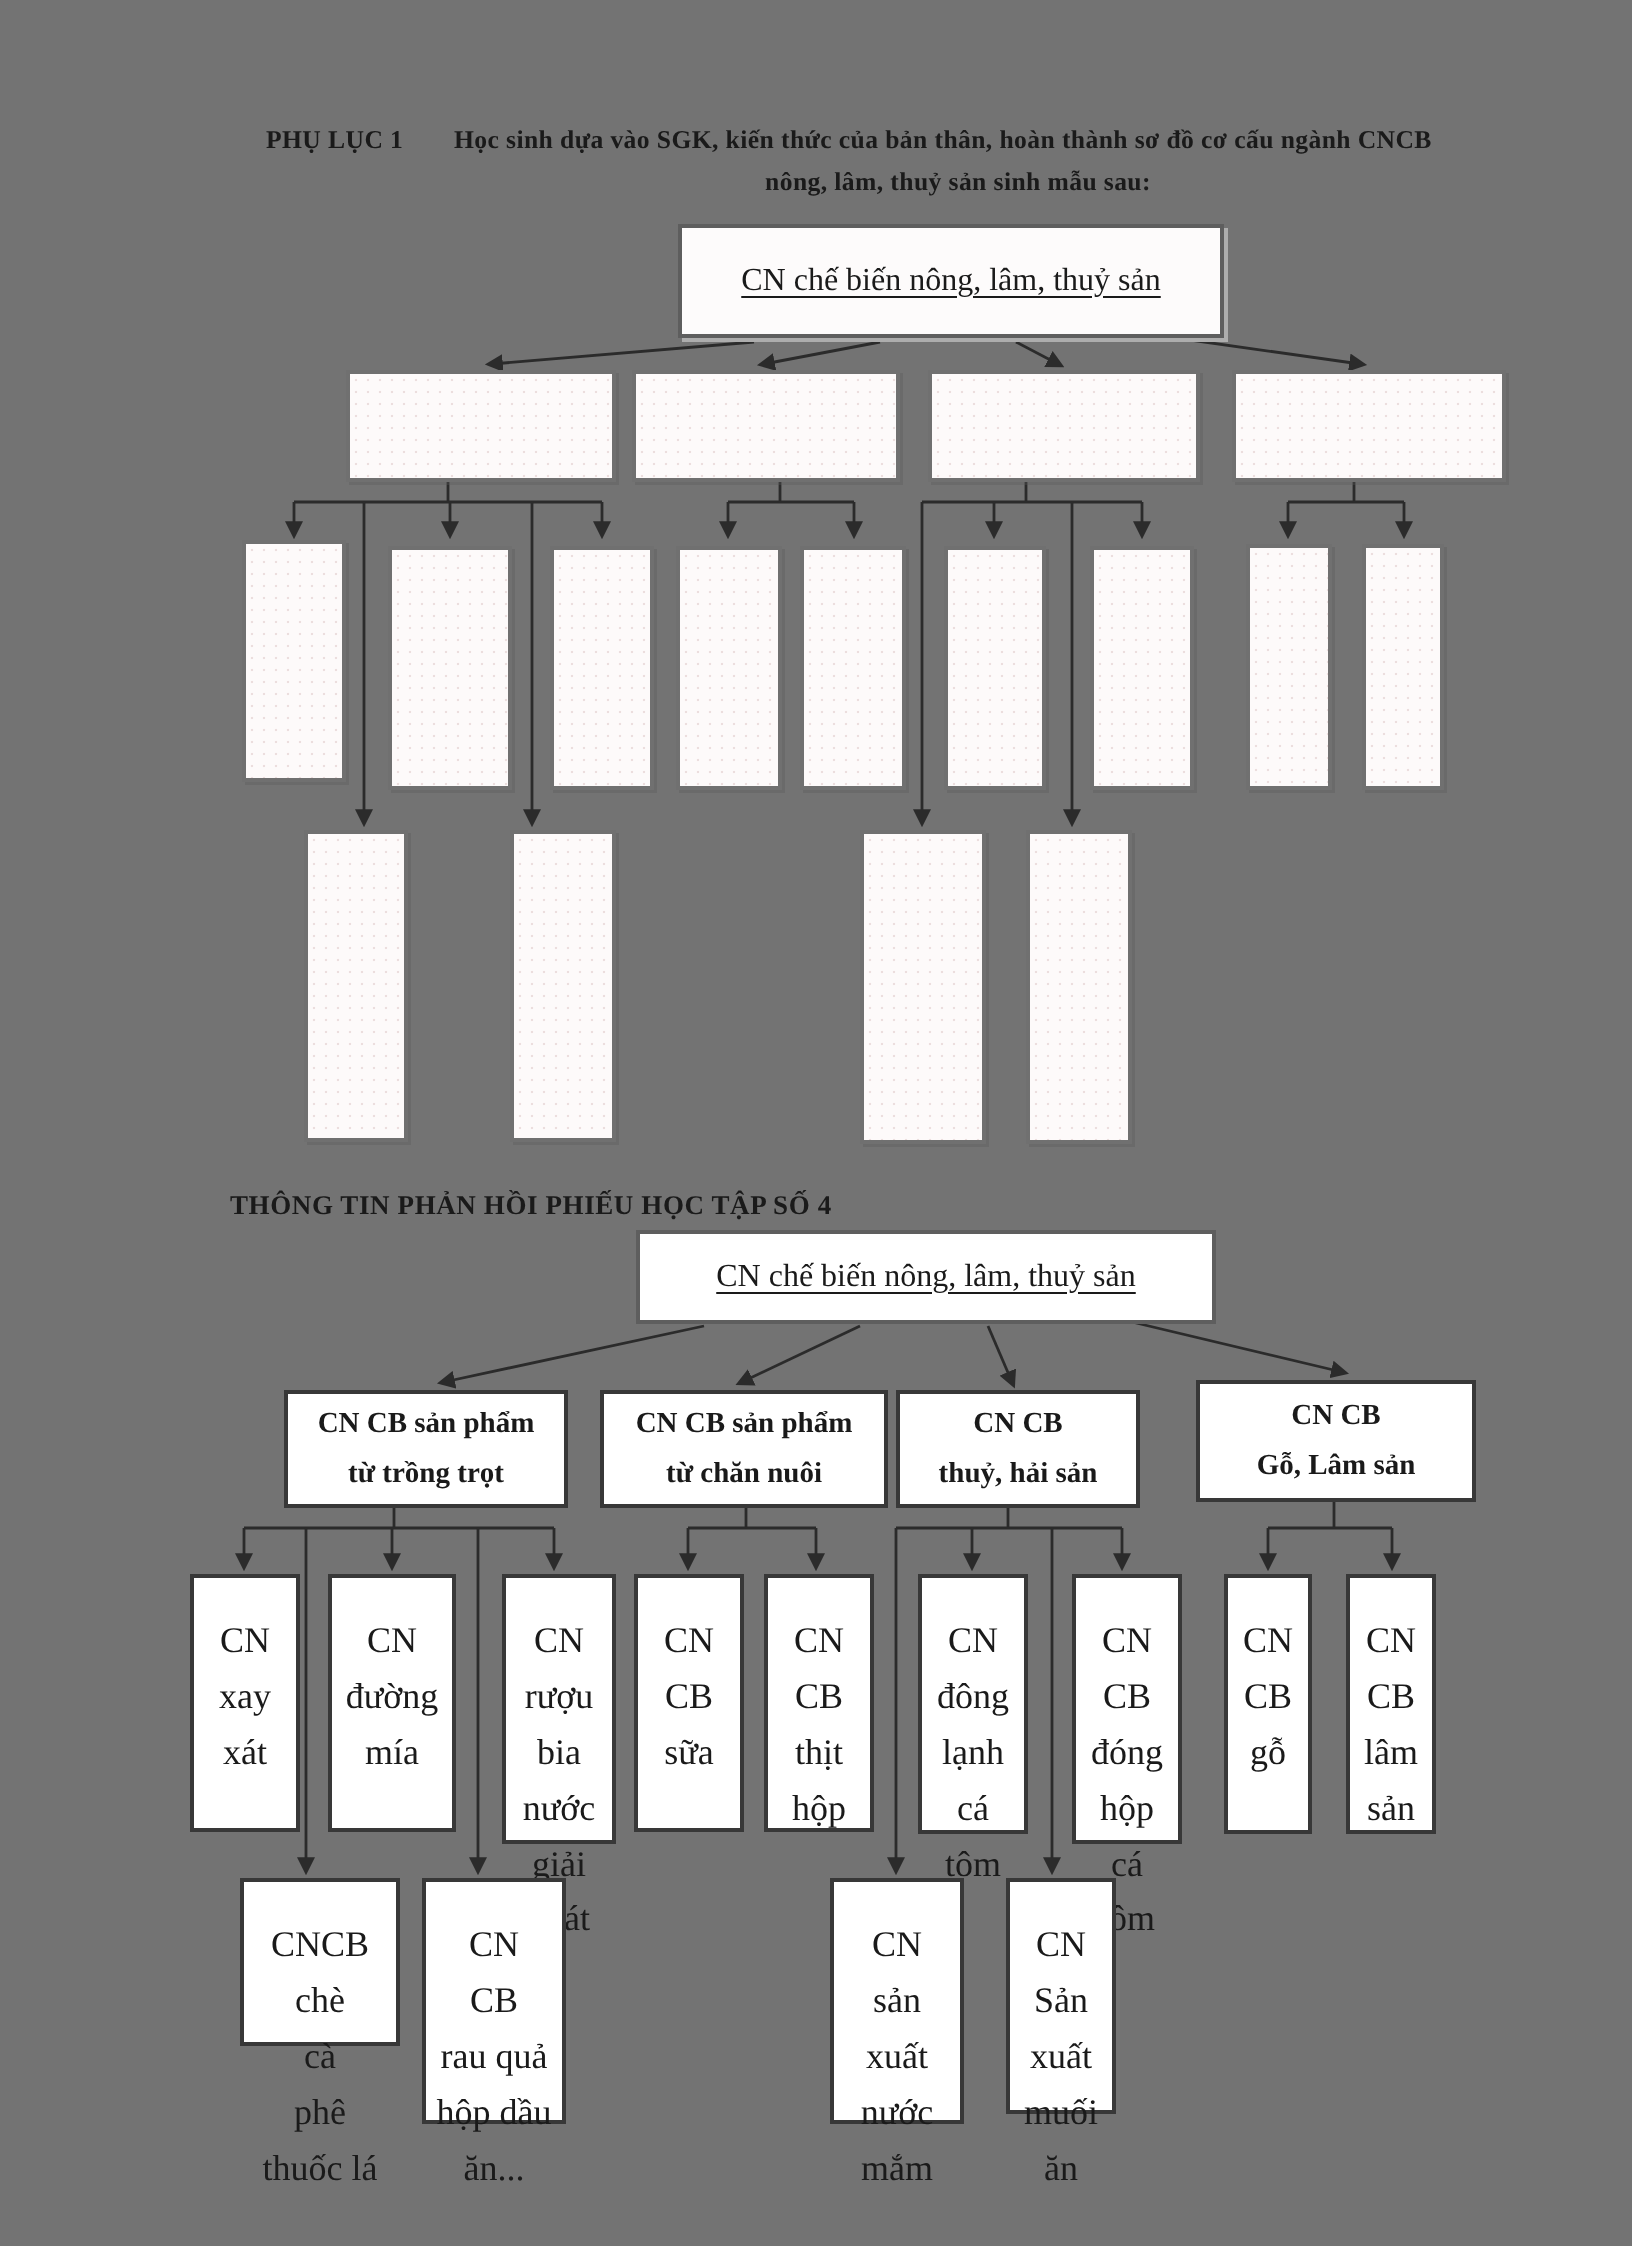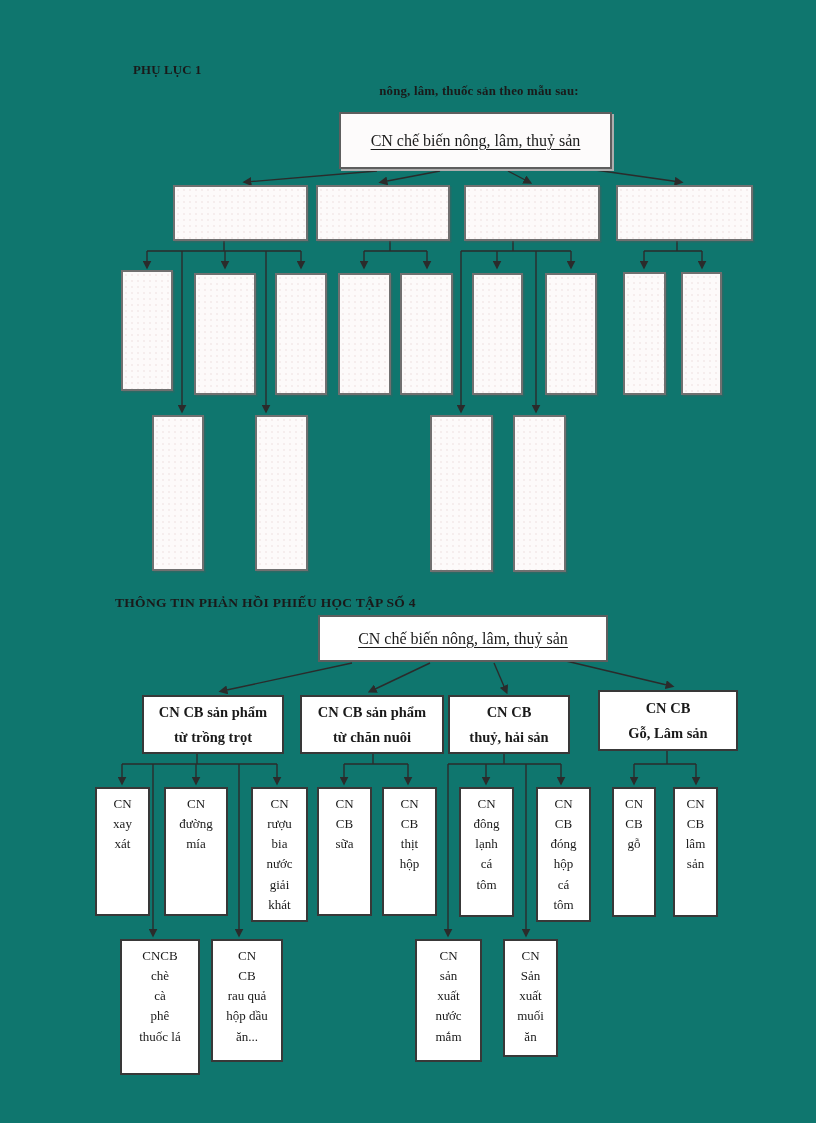--- a/index.html
+++ b/index.html
@@ -1,30 +1,30 @@
 <!DOCTYPE html>
 <html><head>
 <meta charset="utf-8">
 <style>
   html,body{margin:0;padding:0;background:#fff;}
-  .page{position:relative;width:816px;height:1123px;background:#0f766e;overflow:hidden;
+  .page{position:relative;width:816px;height:1123px;background:#737373;overflow:hidden;
         font-family:"Liberation Serif","DejaVu Serif",serif;color:#1a1a1a;}
   .abs{position:absolute;box-sizing:border-box;}
   .hdr{font-weight:bold;font-size:12.8px;letter-spacing:.2px;white-space:nowrap;}
   .hdr-c{font-weight:bold;font-size:12.8px;letter-spacing:.2px;text-align:center;}
   .h2{font-weight:bold;font-size:13.5px;letter-spacing:.3px;white-space:nowrap;}
   .topbox{display:flex;align-items:center;justify-content:center;text-align:center;
           font-size:16px;border:2px solid #5e5e5e;background:#fff;}
   .topbox u{text-underline-offset:3px;}
   .tb1{box-shadow:2px 2px 0 #adadad;background:#fdfbfb;}
   .d1box{border:2px solid #707070;background:#fdfafa;
          background-image:radial-gradient(circle,#ecdede 0.6px,transparent 0.8px);
          background-size:6px 6px;box-shadow:1.5px 1.5px 0 rgba(90,90,90,.35);}
-  .d2box{border:2px solid #383838;background:#fff;font-size:13px;line-height:1.55;
-         text-align:center;white-space:pre-line;padding-top:5px;}
+  .d2box{border:2px solid #383838;background:#fff;font-size:18px;line-height:1.55;
+         text-align:center;white-space:pre-line;padding-top:18px;}
   .lv2{display:flex;align-items:center;justify-content:center;font-size:14.5px;
        line-height:1.7;padding-top:0;white-space:pre-line;font-weight:bold;}
   svg{position:absolute;left:0;top:0;pointer-events:none;}
 </style>
 </head>
 <body>
 
 <div class="page">
 
   <svg width="816" height="1123" viewBox="0 0 816 1123">
@@ -89,21 +89,22 @@
       <path d="M696,764 V782" marker-end="url(#arr)"></path>
 
       <path d="M153,764 V934" marker-end="url(#arr)"></path>
       <path d="M239,764 V934" marker-end="url(#arr)"></path>
       <path d="M448,764 V934" marker-end="url(#arr)"></path>
       <path d="M526,764 V934" marker-end="url(#arr)"></path>
     </g>
   </svg>
 
   <div class="abs hdr" style="left:133px;top:63px;">PHỤ LỤC 1</div>
-  <div class="abs hdr-c" style="left:227px;top:84px;width:504px;">nông, lâm, thuốc sản theo mẫu sau:</div>
+  <div class="abs hdr" style="left:227px;top:63px;">Học sinh dựa vào SGK, kiến thức của bản thân, hoàn thành sơ đồ cơ cấu ngành CNCB</div>
+  <div class="abs hdr-c" style="left:227px;top:84px;width:504px;">nông, lâm, thuỷ sản sinh mẫu sau:</div>
 
   <div class="abs topbox tb1" style="left:339px;top:112px;width:273px;height:57px;">
     <u>CN chế biến nông, lâm, thuỷ sản</u>
   </div>
 
   <div class="abs d1box" style="left:173px;top:185px;width:135px;height:56px;"></div>
   <div class="abs d1box" style="left:316px;top:185px;width:134px;height:56px;"></div>
   <div class="abs d1box" style="left:464px;top:185px;width:136px;height:56px;"></div>
   <div class="abs d1box" style="left:616px;top:185px;width:137px;height:56px;"></div>
 
@@ -168,21 +169,21 @@
 cá
 tôm</div>
   <div class="abs d2box" style="left:612px;top:787px;width:44px;height:130px;">CN
 CB
 gỗ</div>
   <div class="abs d2box" style="left:673px;top:787px;width:45px;height:130px;">CN
 CB
 lâm
 sản</div>
 
-  <div class="abs d2box" style="left:120px;top:939px;width:80px;height:136px;">CNCB
+  <div class="abs d2box" style="left:120px;top:939px;width:80px;height:84px;">CNCB
 chè
 cà
 phê
 thuốc lá</div>
   <div class="abs d2box" style="left:211px;top:939px;width:72px;height:123px;">CN
 CB
 rau quả
 hộp dầu
 ăn...</div>
   <div class="abs d2box" style="left:415px;top:939px;width:67px;height:123px;">CN

